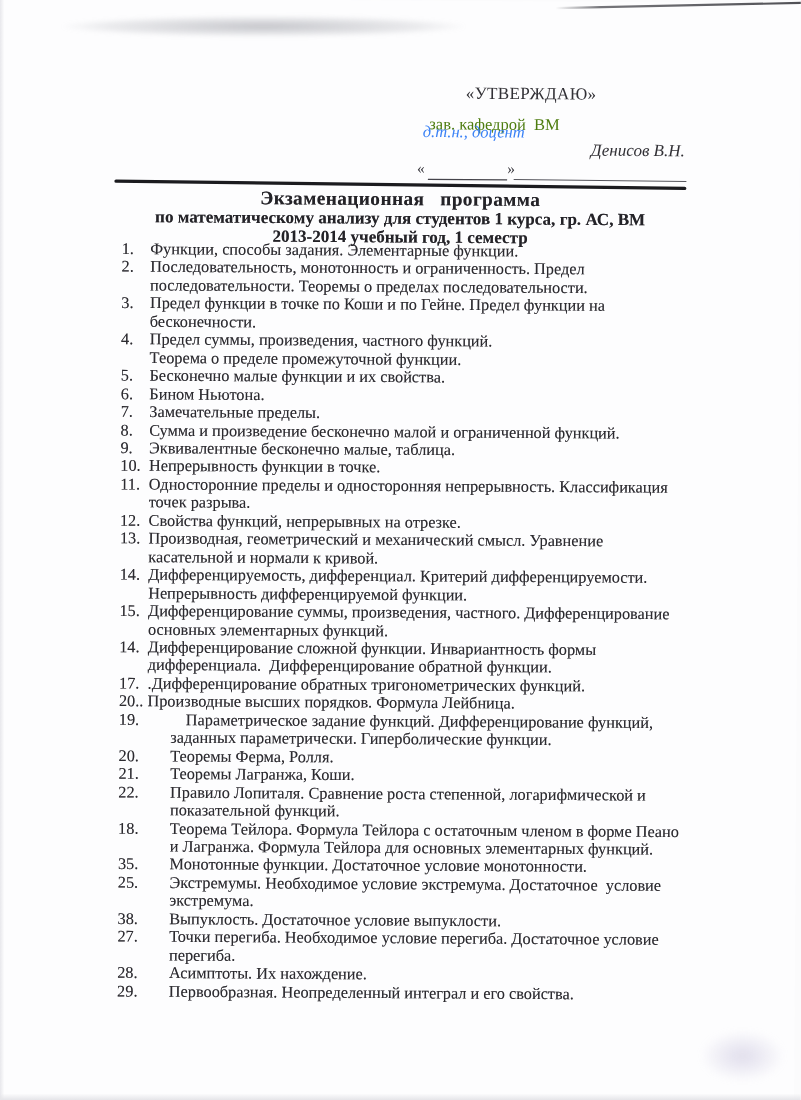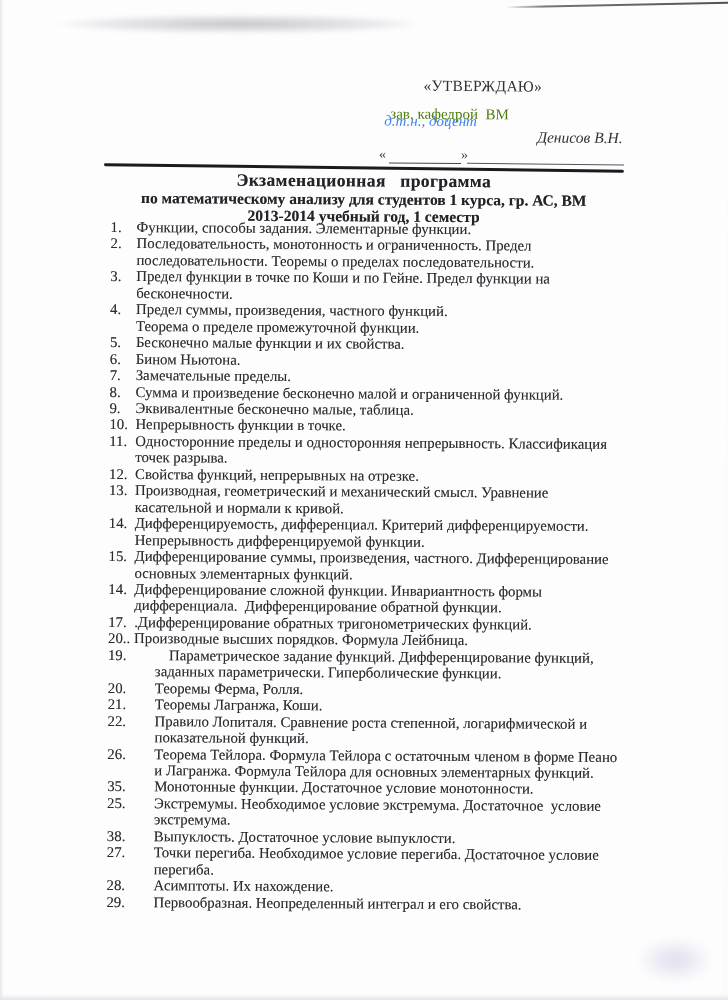--- a/index.html
+++ b/index.html
@@ -193,21 +193,21 @@
       <div class="row wide">
         <span class="num">21.</span>
         <div class="txt">Теоремы Лагранжа, Коши.</div>
       </div>
       <div class="row wide">
         <span class="num">22.</span>
         <div class="txt">Правило Лопиталя. Сравнение роста степенной, логарифмической и
 показательной функций.</div>
       </div>
       <div class="row wide">
-        <span class="num">26.</span>
+        <span class="num">18.</span>
         <div class="txt">Теорема Тейлора. Формула Тейлора с остаточным членом в форме Пеано
 и Лагранжа. Формула Тейлора для основных элементарных функций.</div>
       </div>
       <div class="row wide">
         <span class="num">35.</span>
         <div class="txt">Монотонные функции. Достаточное условие монотонности.</div>
       </div>
       <div class="row wide">
         <span class="num">25.</span>
         <div class="txt">Экстремумы. Необходимое условие экстремума. Достаточное  условие

